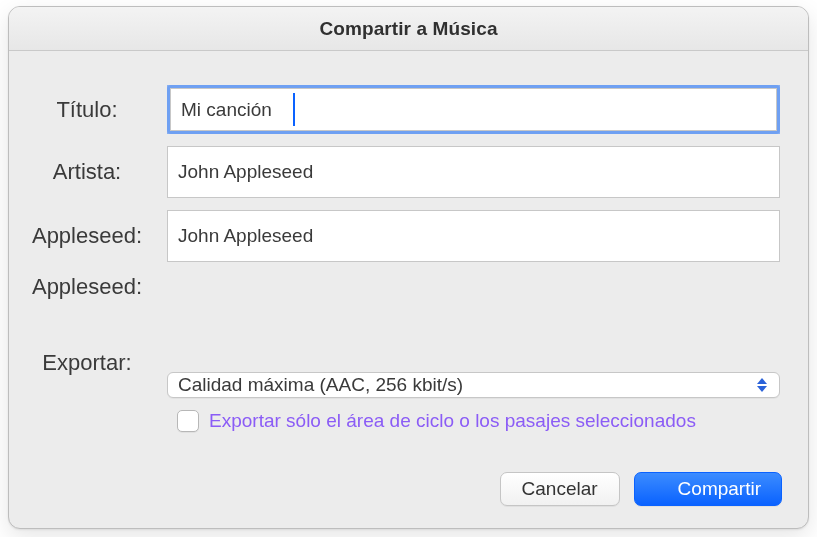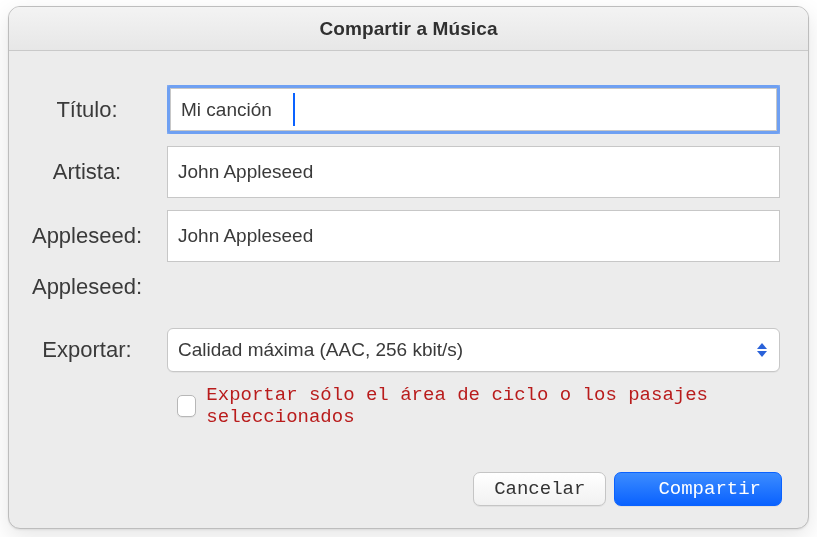--- a/index.html
+++ b/index.html
@@ -80,31 +80,32 @@
     position: absolute;
     top: 8px;
     bottom: 8px;
     width: 2px;
     background: #0a62ff;
     left: 126px;
   }
   .gap { height: 16px; }
   .popup {
     flex: 1;
-    height: 44px;
+    height: 26px;
     background: #fff;
     border: 1px solid #c7c7c7;
     border-radius: 6px;
     display: flex;
     align-items: center;
     padding: 0 8px 0 10px;
     font-size: 19px;
     color: #3a3a3a;
     justify-content: space-between;
     box-shadow: 0 1px 0 rgba(0,0,0,0.04);
+    margin-top: 44px;
   }
   .arrows {
     width: 18px; height: 22px;
     display: flex;
     flex-direction: column;
     align-items: center;
     justify-content: center;
     gap: 2px;
   }
   .arrows svg { display: block; }
@@ -117,30 +118,28 @@
   .checkbox {
     width: 22px; height: 22px;
     background: #fff;
     border: 1px solid #b7b7b7;
     border-radius: 5px;
     box-shadow: inset 0 1px 0 rgba(255,255,255,0.6), 0 1px 0 rgba(0,0,0,0.05);
     margin-right: 10px;
   }
   .check-label {
     font-size: 19px;
-    color: #b91c1c;
-    font-family: Liberation Mono, monospace;
+    color: #8b5cf6;
   }
   .footer {
     position: absolute;
     right: 26px;
     bottom: 22px;
     display: flex;
-    gap: 8px;
-    font-family: Liberation Mono, monospace;
+    gap: 14px;
   }
   .btn {
     height: 34px;
     min-width: 120px;
     padding: 0 20px;
     font-size: 19px;
     border-radius: 7px;
     border: 1px solid #c5c5c5;
     background: linear-gradient(#ffffff, #f1f1f1);
     color: #333;

